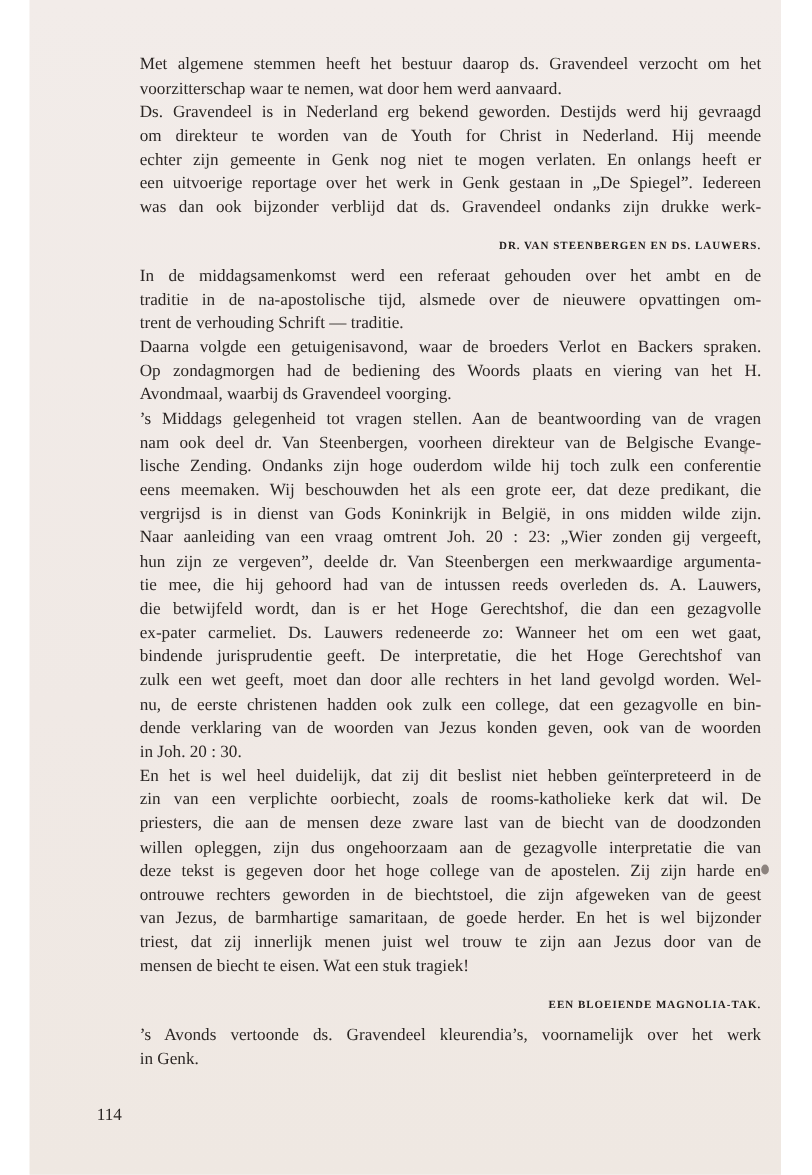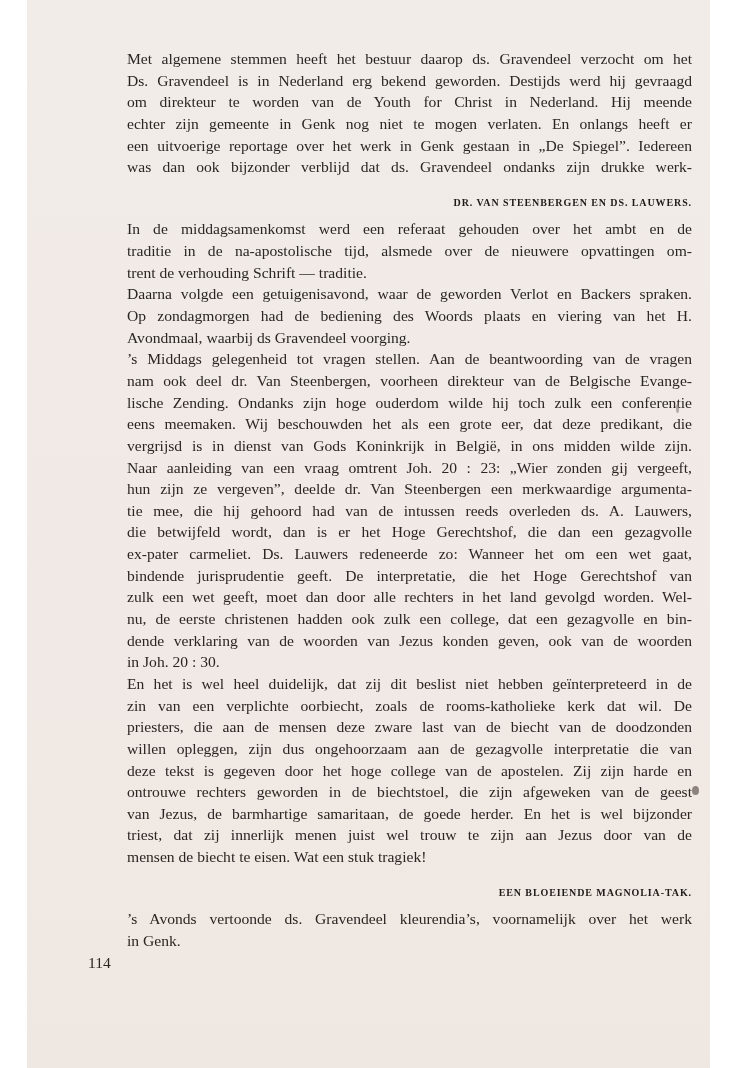--- a/index.html
+++ b/index.html
@@ -53,36 +53,38 @@
       line-height: 21.65px;
       color: #1f1b19;
     }
     .gap-before-h1 { height: 14px; }
     .gap-after-h1 { height: 5px; }
     .gap-before-h2 { height: 14px; }
     .gap-after-h2 { height: 5px; }
     .page-number {
       display: block;
       height: 21.65px;
+      margin-top: 30px;
     }
     .speck {
       position: absolute;
       border-radius: 50%;
       background: #8a7f76;
       opacity: 0.6;
     }
   </style>
 </head>
 <body>
 
 <div class="page">
   <div class="text-block">
 
     <div>
       <span class="line">Met algemene stemmen heeft het bestuur daarop ds. Gravendeel verzocht om het</span>
+      <span class="line last">voorzitterschap waar te nemen, wat door hem werd aanvaard.</span>
     </div>
 
     <div>
       <span class="line">Ds. Gravendeel is in Nederland erg bekend geworden. Destijds werd hij gevraagd</span>
       <span class="line">om direkteur te worden van de Youth for Christ in Nederland. Hij meende</span>
       <span class="line">echter zijn gemeente in Genk nog niet te mogen verlaten. En onlangs heeft er</span>
       <span class="line">een uitvoerige reportage over het werk in Genk gestaan in „De Spiegel”. Iedereen</span>
       <span class="line">was dan ook bijzonder verblijd dat ds. Gravendeel ondanks zijn drukke werk-</span>
     </div>
 
@@ -90,21 +92,21 @@
     <span class="heading">DR. VAN STEENBERGEN EN DS. LAUWERS.</span>
     <div class="gap-after-h1"></div>
 
     <div>
       <span class="line">In de middagsamenkomst werd een referaat gehouden over het ambt en de</span>
       <span class="line">traditie in de na-apostolische tijd, alsmede over de nieuwere opvattingen om-</span>
       <span class="line last">trent de verhouding Schrift — traditie.</span>
     </div>
 
     <div>
-      <span class="line">Daarna volgde een getuigenisavond, waar de geworden Verlot en Backers spraken.</span>
+      <span class="line">Daarna volgde een getuigenisavond, waar de broeders Verlot en Backers spraken.</span>
       <span class="line">Op zondagmorgen had de bediening des Woords plaats en viering van het H.</span>
       <span class="line last">Avondmaal, waarbij ds Gravendeel voorging.</span>
     </div>
 
     <div>
       <span class="line">’s Middags gelegenheid tot vragen stellen. Aan de beantwoording van de vragen</span>
       <span class="line">nam ook deel dr. Van Steenbergen, voorheen direkteur van de Belgische Evange-</span>
       <span class="line">lische Zending. Ondanks zijn hoge ouderdom wilde hij toch zulk een conferentie</span>
       <span class="line">eens meemaken. Wij beschouwden het als een grote eer, dat deze predikant, die</span>
       <span class="line">vergrijsd is in dienst van Gods Koninkrijk in België, in ons midden wilde zijn.</span>

